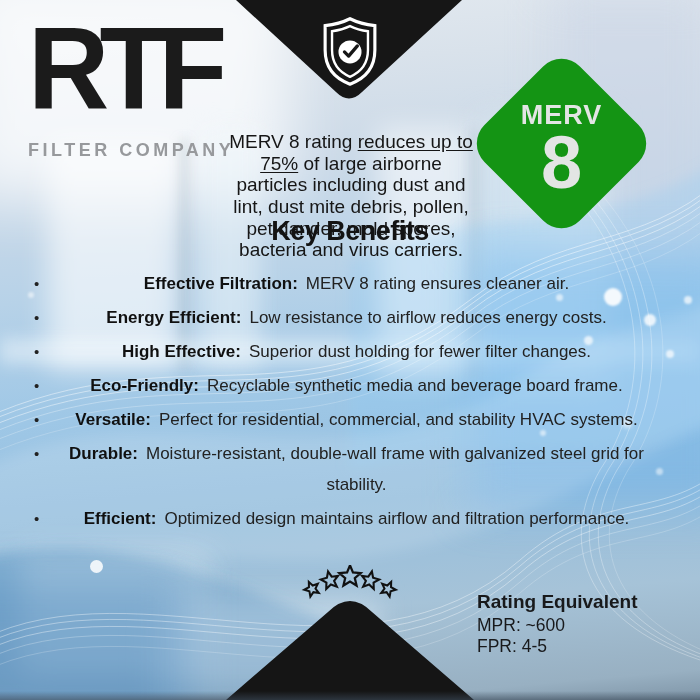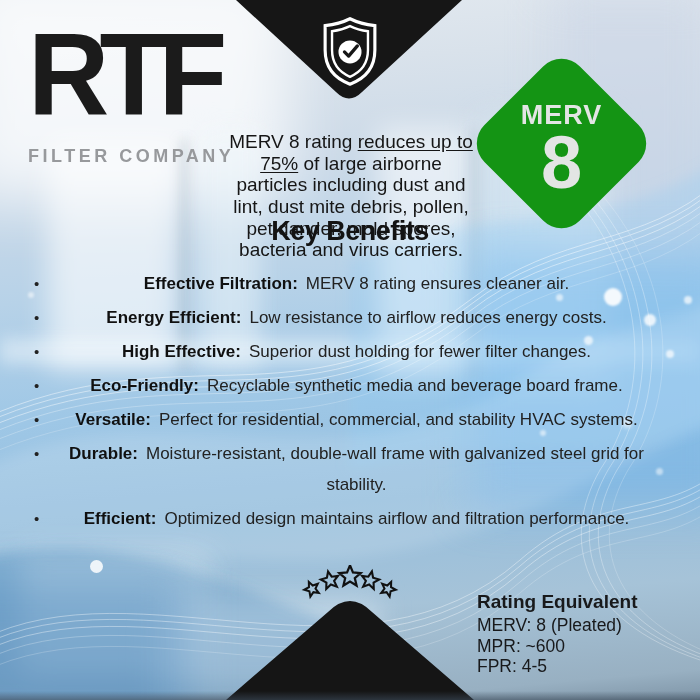--- a/index.html
+++ b/index.html
@@ -11,21 +11,21 @@
   }
   .bg{position:absolute;pointer-events:none;}
   .blur30{filter:blur(30px);} .blur22{filter:blur(22px);} .blur16{filter:blur(16px);}
   .blur14{filter:blur(14px);} .blur12{filter:blur(12px);} .blur8{filter:blur(8px);} .blur6{filter:blur(6px);}
   .dot{position:absolute;background:#fff;border-radius:50%;pointer-events:none;}
   .waves{position:absolute;inset:0;width:700px;height:700px;pointer-events:none;}
   .floor-strip{position:absolute;left:0;right:0;bottom:0;height:9px;
     background:linear-gradient(180deg,rgba(60,75,90,0) 0%,rgba(60,75,90,.6) 100%);pointer-events:none;}
 
   
-  .logo{position:absolute;left:28px;top:20px;color:#1b1b1b;}
+  .logo{position:absolute;left:28px;top:14px;color:#1b1b1b;}
   .logo-name{font-size:116px;font-weight:bold;line-height:.95;letter-spacing:-10px;transform:scaleX(.97);transform-origin:left;}
   .logo-tagline{margin-top:16px;font-size:18px;font-weight:bold;letter-spacing:3.5px;color:#97999c;}
 
   
   .pennant{position:absolute;left:236px;top:0;width:226px;height:106px;}
   .shield{position:absolute;left:320px;top:16px;width:60px;height:70px;}
 
   
   .banner-desc{position:absolute;left:227px;top:112px;width:248px;text-align:center;
     font-size:19px;line-height:1.14;color:#161616;font-weight:normal;}
@@ -169,19 +169,18 @@
     <use href="#star" transform="translate(72,15.5) rotate(12) scale(0.92)" stroke="#111" stroke-width="2.3"></use>
     <use href="#star" transform="translate(90,24) rotate(24) scale(0.78)" stroke="#111" stroke-width="2.6"></use>
   </svg>
 
   <svg class="mountain" viewBox="0 0 248 104">
     <path d="M0,104 L102,16 Q124,-6 146,16 L248,104 Z" fill="#151515"></path>
   </svg>
 
   <div class="rating">
     <h3>Rating Equivalent</h3>
-    <div class="rline">MERV: 8 (Pleated)</div>
     <div class="rline">MPR: ~600</div>
     <div class="rline">FPR: 4-5</div>
   </div>
 
   <div class="floor-strip"></div>
 </div>
 
 </body></html>

